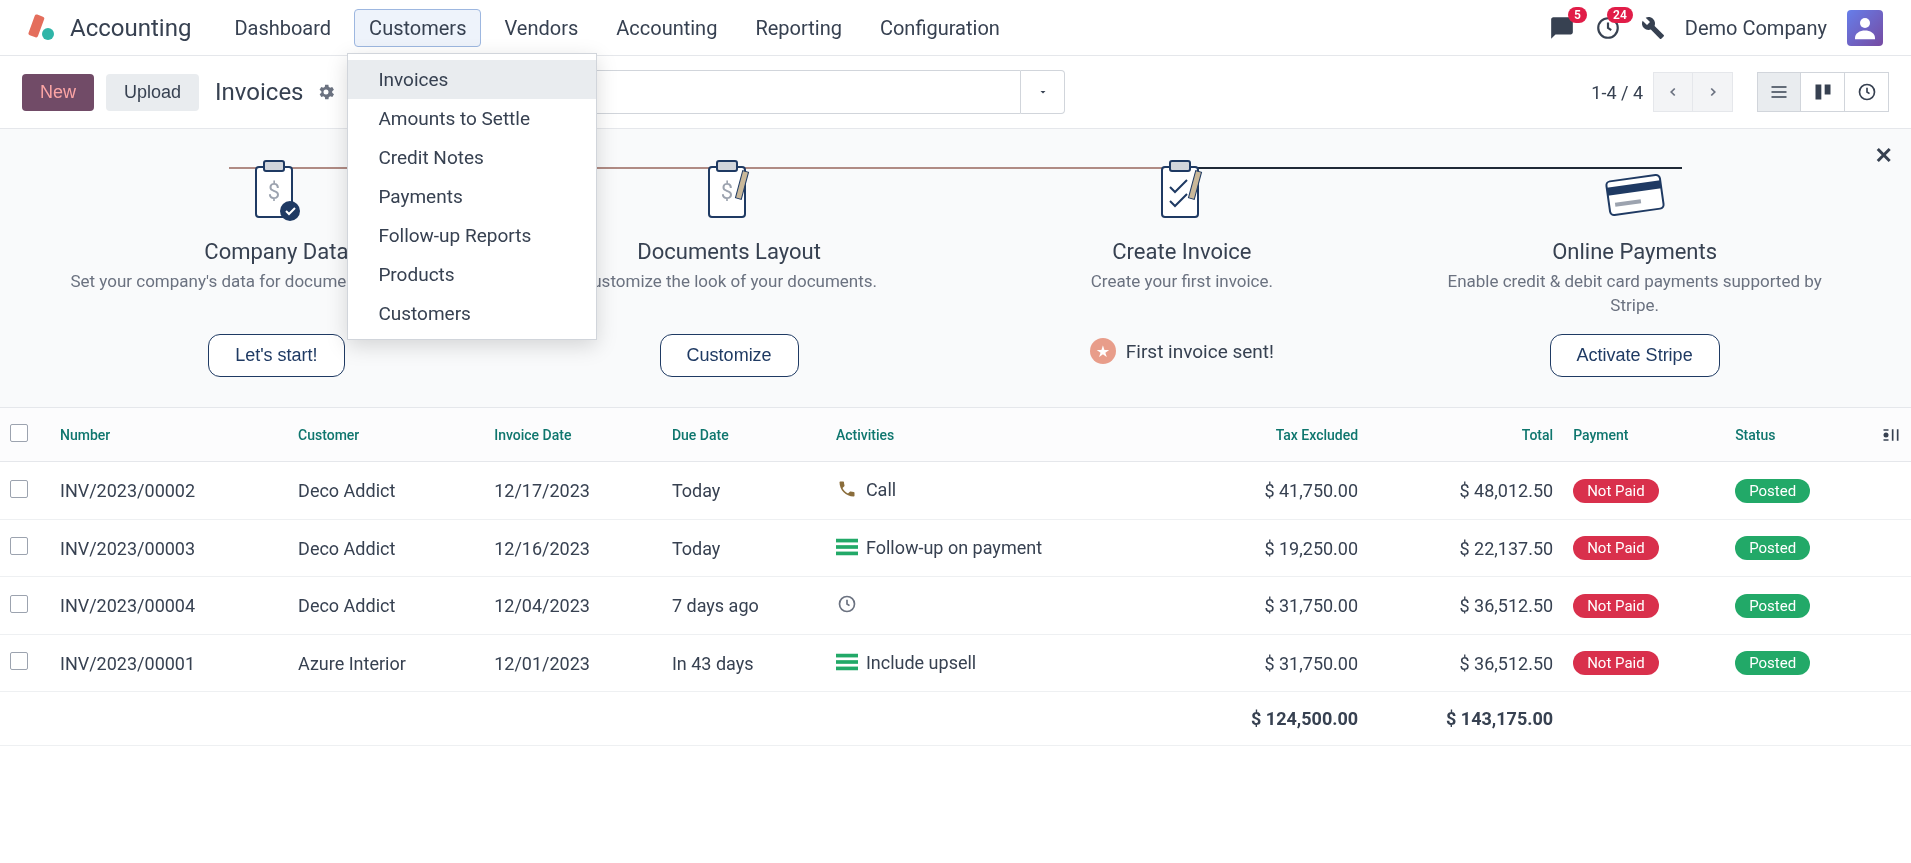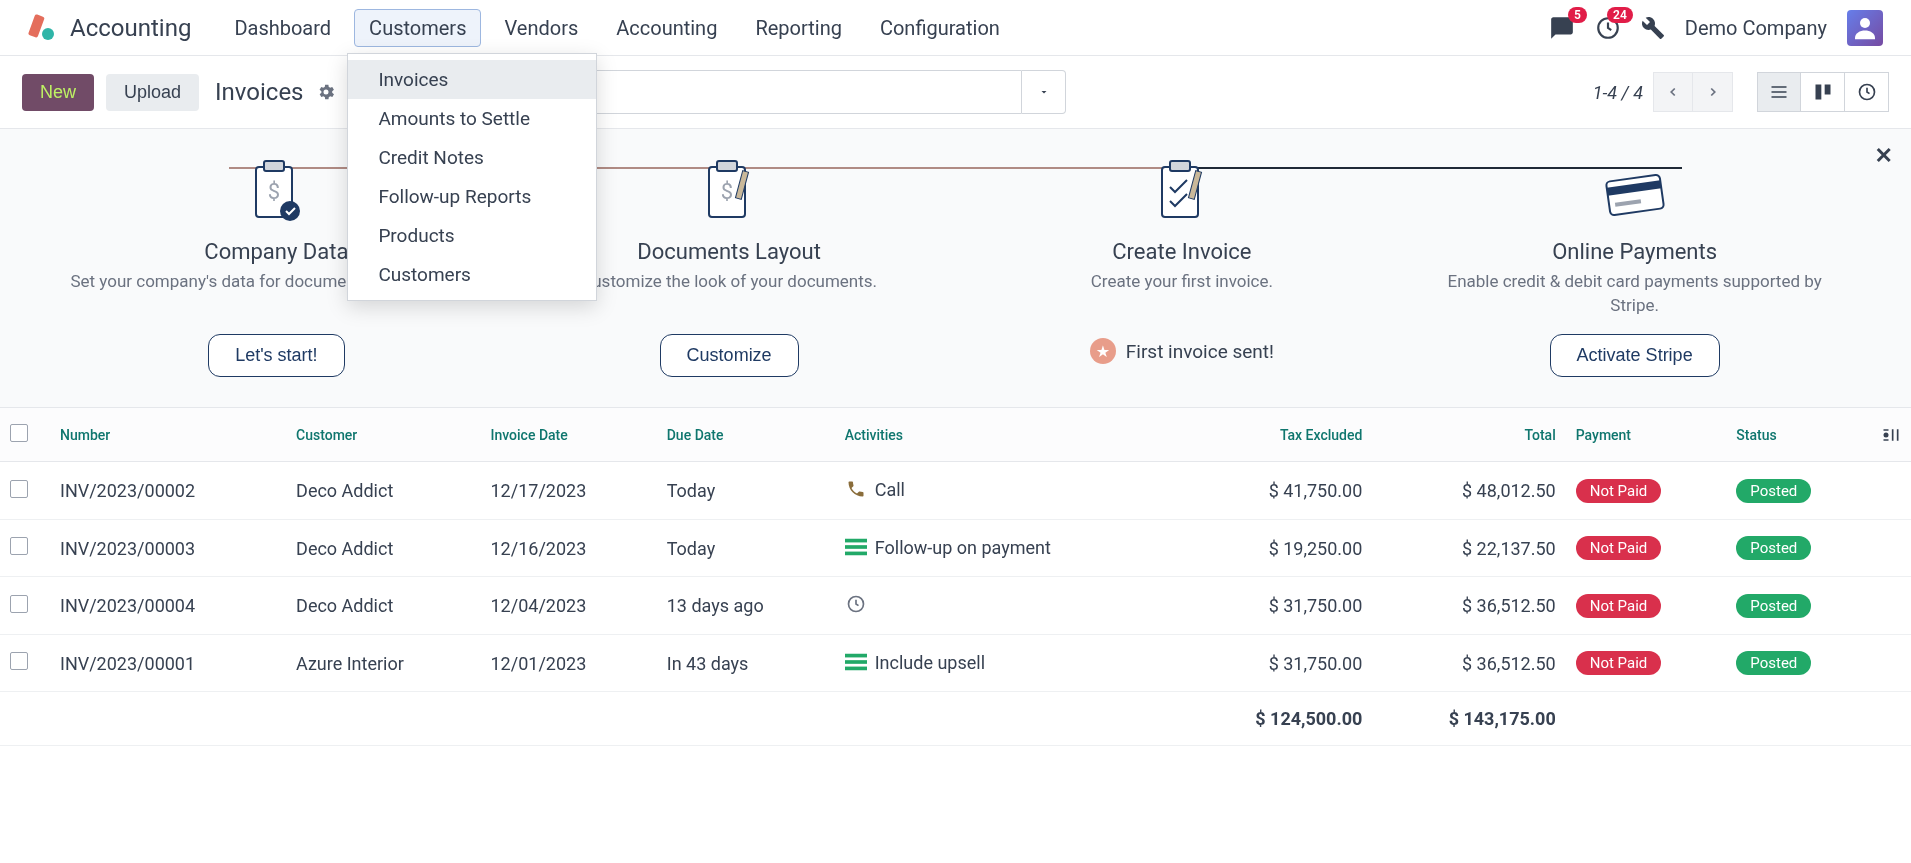--- a/index.html
+++ b/index.html
@@ -19,30 +19,30 @@
   .company-name { font-size: 20px; color: #374151; }
   .avatar { width: 36px; height: 36px; border-radius: 4px; background: linear-gradient(135deg,#667eea,#764ba2); display:flex; align-items:center; justify-content:center; color:#fff; font-weight:700; }
   
   
   .dropdown { position: absolute; top: 44px; left: 128px; width: 250px; background: #fff; border: 1px solid #d1d5db; box-shadow: 0 6px 20px rgba(0,0,0,0.15); z-index: 100; padding: 6px 0; }
   .dropdown-item { padding: 8px 30px; font-size: 19px; color: #374151; cursor: pointer; }
   .dropdown-item.highlight { background: #e9ecef; }
   
   
   .control-bar { display: flex; align-items: center; padding: 14px 22px 14px 22px; gap: 12px; }
-  .btn-primary { background: #714b67; color: #bef264; border: none; padding: 8px 18px; font-size: 18px; border-radius: 4px; cursor: pointer; }
+  .btn-primary { background: #714b67; color: #fca5a5; border: none; padding: 8px 18px; font-size: 18px; border-radius: 4px; cursor: pointer; }
   .btn-secondary { background: #e9ecef; color: #374151; border: none; padding: 8px 18px; font-size: 18px; border-radius: 4px; cursor: pointer; }
   .breadcrumb-title { font-size: 24px; color: #374151; margin-left: 4px; }
   .gear-icon-small { color:#6b7280; cursor:pointer; }
   .search-wrap { display: flex; align-items: center; margin-left: auto; position: relative; left: -220px; }
   .search-box { display: flex; align-items: center; border: 1px solid #d1d5db; border-radius: 4px 0 0 4px; width: 600px; height: 44px; padding: 0 14px; gap: 10px; }
   .search-box input { border: none; outline: none; font-size: 18px; flex: 1; color:#6b7280; }
   .search-caret { border: 1px solid #d1d5db; border-left: none; height: 44px; width: 44px; display:flex; align-items:center; justify-content:center; cursor:pointer; border-radius: 0 4px 4px 0; }
   .pager-wrap { margin-left: auto; display: flex; align-items: center; gap: 10px; }
-  .pager-text { font-size: 18px; color:#374151;font-style:italic; }
+  .pager-text { font-size: 18px; color:#374151; }
   .pager-btns { display:flex; }
   .pager-btn { width:40px; height:40px; border:1px solid #e5e7eb; background:#f3f4f6; display:flex; align-items:center; justify-content:center; cursor:pointer; }
   .pager-btn + .pager-btn { border-left:none; }
   .view-switch { display:flex; margin-left: 14px; }
   .view-btn { width:44px; height:40px; border:1px solid #d1d5db; background:#fff; display:flex; align-items:center; justify-content:center; cursor:pointer; }
   .view-btn.active { background:#e9ecef; }
   .view-btn + .view-btn { border-left:none; }
   
   
   .onboard { background: #f9fafb; border-top:1px solid #e5e7eb; border-bottom:1px solid #e5e7eb; padding: 30px 50px 30px 50px; position: relative; }
@@ -92,20 +92,21 @@
     <span class="nav-item active">Customers</span>
     <span class="nav-item">Vendors</span>
     <span class="nav-item">Accounting</span>
     <span class="nav-item">Reporting</span>
     <span class="nav-item">Configuration</span>
 
     <div class="dropdown">
       <div class="dropdown-item highlight">Invoices</div>
       <div class="dropdown-item">Amounts to Settle</div>
       <div class="dropdown-item">Credit Notes</div>
+      <div class="dropdown-item">Payments</div>
       <div class="dropdown-item">Follow-up Reports</div>
       <div class="dropdown-item">Products</div>
       <div class="dropdown-item">Customers</div>
     </div>
   </div>
 
   <div class="nav-right">
     <span class="icon-btn">
       <svg width="26" height="26" viewBox="0 0 24 24" fill="#374151">
           <path d="M20 2H4c-1.1 0-2 .9-2 2v18l4-4h14c1.1 0 2-.9 2-2V4c0-1.1-.9-2-2-2z"></path>
@@ -318,21 +319,21 @@
         <td class="right">$ 22,137.50</td>
         <td><span class="pill pill-red">Not Paid</span></td>
         <td><span class="pill pill-green">Posted</span></td>
         <td></td>
       </tr>
       <tr>
         <td><span class="chk"></span></td>
         <td>INV/2023/00004</td>
         <td>Deco Addict</td>
         <td>12/04/2023</td>
-        <td class="due-late">13 days ago</td>
+        <td class="due-late">7 days ago</td>
         <td><span class="act">
             <span class="act-icon">
               <svg width="20" height="20" viewBox="0 0 24 24" fill="none" stroke="#6b7280" stroke-width="2">
                 <circle cx="12" cy="12" r="9"></circle>
                 <path d="M12 7v5l3 2"></path>
               </svg>
             </span>
             <span></span>
           </span></td>
         <td class="right">$ 31,750.00</td>

